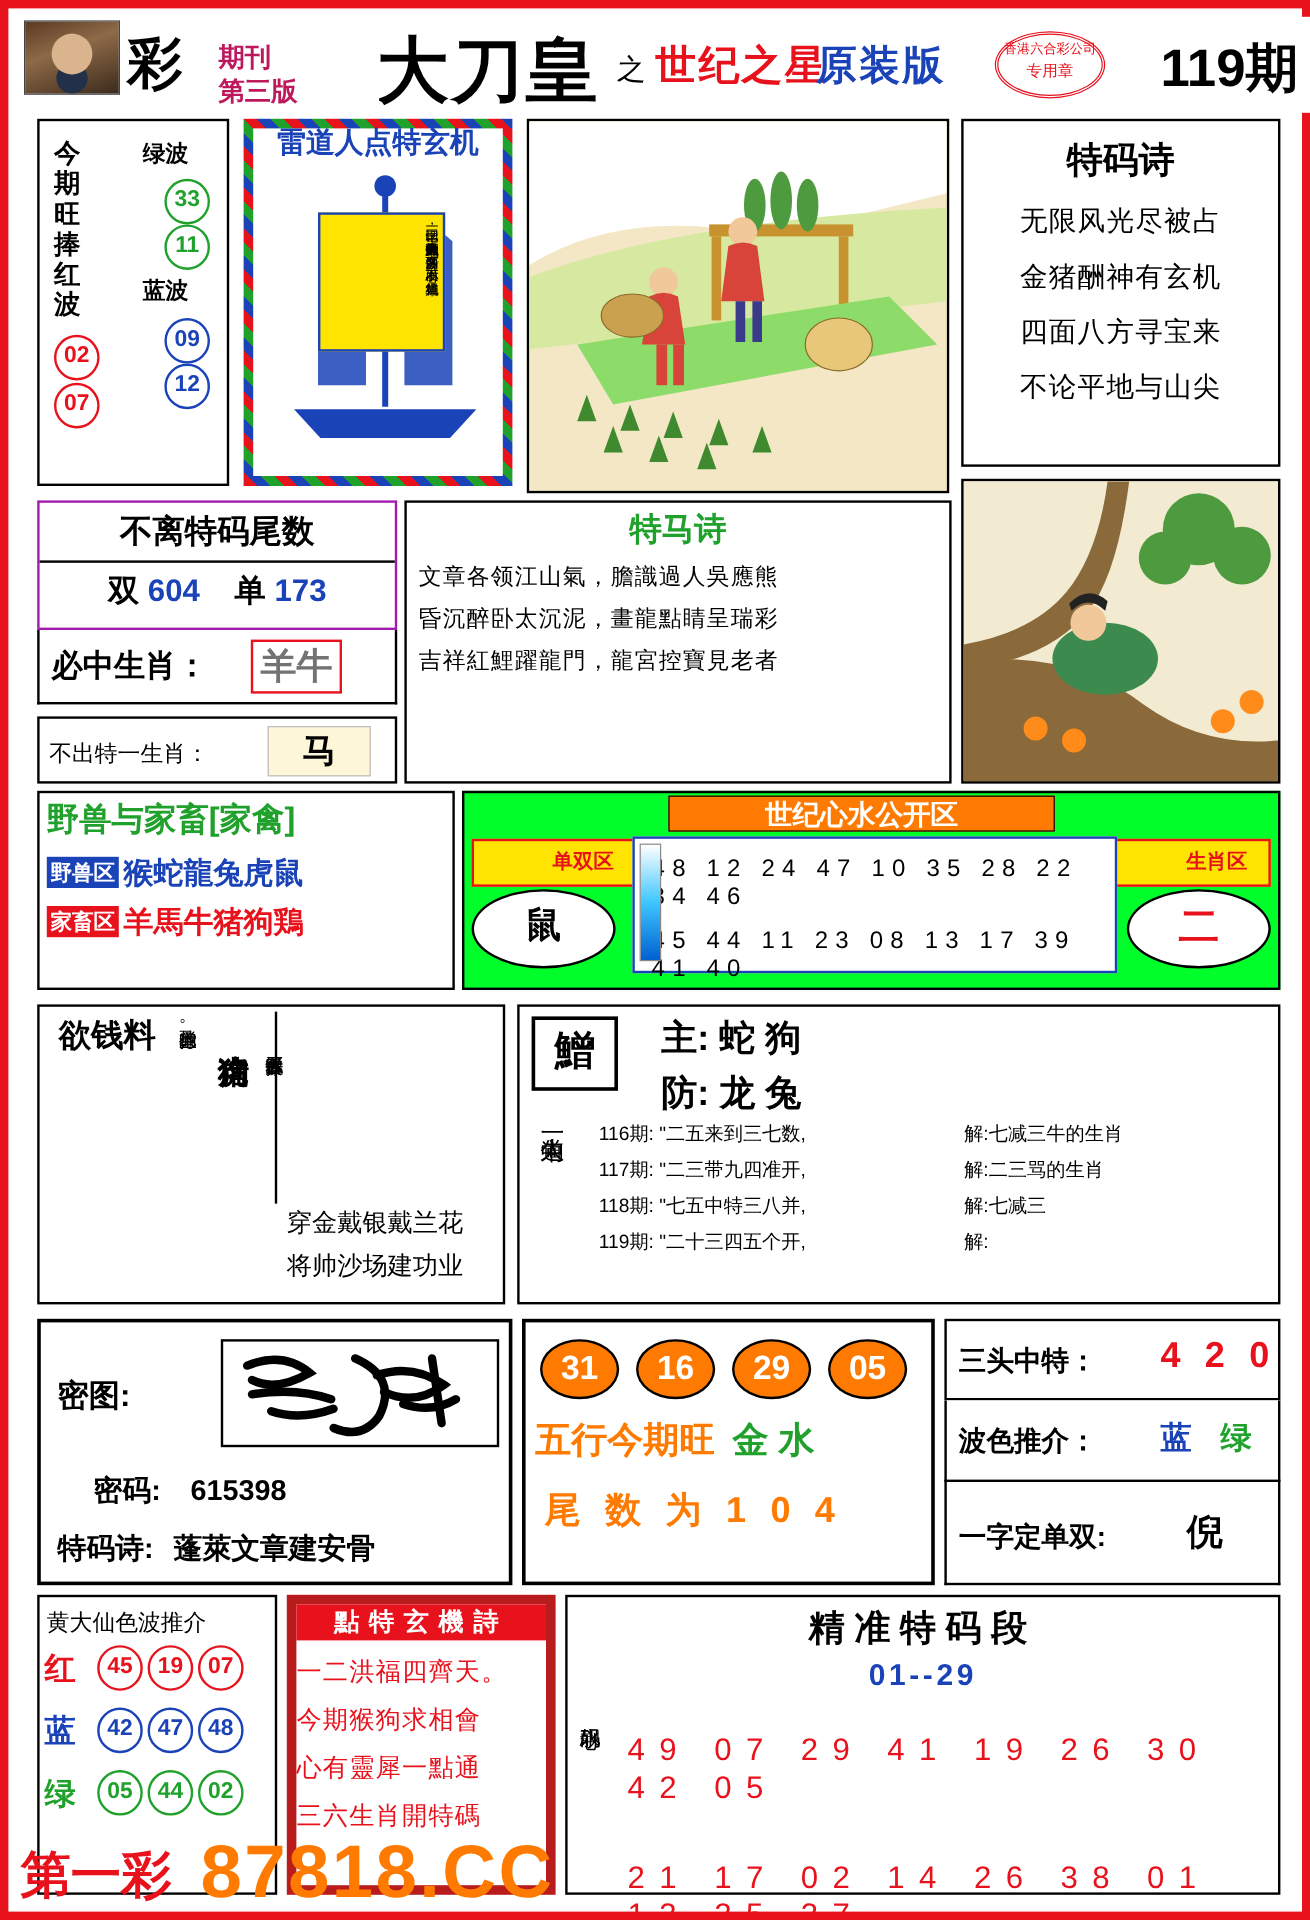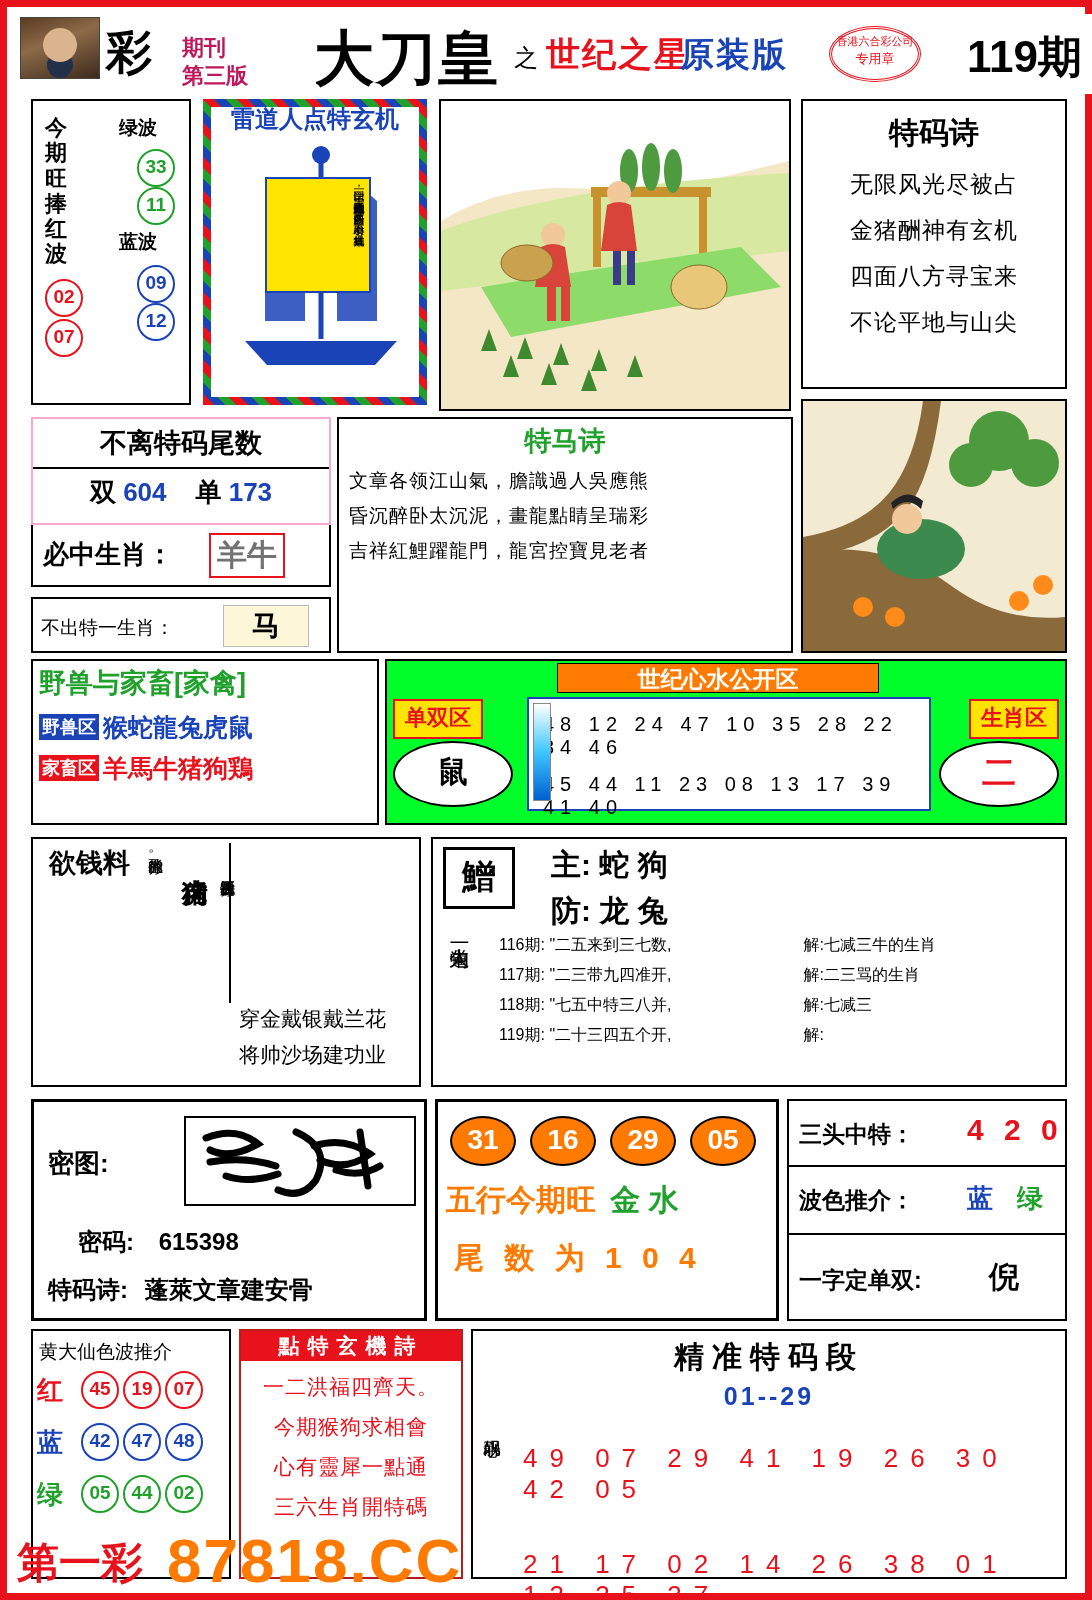--- a/index.html
+++ b/index.html
@@ -54,21 +54,21 @@
       font-size:11px;color:#000;writing-mode:vertical-rl;text-orientation:upright;padding:4px;box-sizing:border-box;line-height:1.15;}
 
   
   #pic1{left:432px;top:92px;width:352px;height:312px;background:#f5e9c8;border:2px solid #000;overflow:hidden;}
   
   #tms{left:794px;top:92px;width:266px;height:290px;background:#fff;border:2px solid #000;}
   #tms .t{text-align:center;font-size:30px;font-weight:bold;margin-top:12px;color:#000;}
   #tms .l{text-align:center;font-size:23px;margin-top:15px;color:#000;letter-spacing:1px;}
 
   
-  #bl{left:24px;top:410px;width:300px;height:108px;background:#fff;border:2px solid #f9a8d4;}
+  #bl{left:24px;top:410px;width:300px;height:108px;background:#fff;border:2px solid #a21caf;}
   #bl .t{text-align:center;font-size:27px;font-weight:bold;margin-top:6px;}
   #bl .row{margin-top:6px;text-align:center;font-size:26px;font-weight:bold;border-top:2px solid #000;padding-top:6px;}
   #bl .row .n{color:#1b43b8;}
   
   #bz{left:24px;top:518px;width:300px;height:62px;background:#fff;border:2px solid #000;border-top:none;}
   #bz .lb{position:absolute;left:10px;top:12px;font-size:26px;font-weight:bold;}
   #bz .vv{position:absolute;left:176px;top:8px;font-size:30px;font-weight:bold;color:#737373;border:2px solid #e8121c;padding:0 6px;}
   
   #bc{left:24px;top:590px;width:300px;height:56px;background:#fff;border:2px solid #000;}
   #bc .lb{position:absolute;left:8px;top:16px;font-size:19px;}
@@ -88,21 +88,21 @@
   #ys .r1{margin:10px 0 0 6px;font-size:25px;font-weight:bold;color:#1b43b8;}
   #ys .r2{margin:8px 0 0 6px;font-size:25px;font-weight:bold;color:#e8121c;}
   #ys .tag{display:inline-block;background:#1b43b8;color:#fff;font-size:18px;padding:1px 3px;margin-right:4px;vertical-align:3px;}
   #ys .tag.r{background:#e8121c;}
 
   
   #gk{left:378px;top:652px;width:682px;height:166px;background:#00ff2a;border:2px solid #000;}
   #gk .ttl{position:absolute;left:170px;top:2px;width:320px;height:28px;background:#ff7a00;border:1px solid #000;
       text-align:center;font-size:23px;font-weight:bold;color:#fff;}
   #gk .lbadge,#gk .rbadge{position:absolute;top:38px;width:86px;height:36px;background:#ffe400;border:2px solid #e8121c;
-      color:#e8121c;font-weight:bold;font-size:22px;text-align:center;line-height:33px;}
+      color:#e8121c;font-weight:bold;font-size:17px;text-align:center;line-height:33px;padding-left:48px;}
   #gk .lbadge{left:6px;} #gk .rbadge{right:6px;}
   #gk .lell,#gk .rell{position:absolute;top:80px;width:116px;height:62px;border-radius:50%;background:#fff;border:2px solid #000;}
   #gk .lell{left:6px;} #gk .rell{right:6px;}
   #gk .lell .z{font-size:30px;font-weight:bold;text-align:center;line-height:58px;color:#000;}
   #gk .rell .z{font-size:34px;font-weight:bold;text-align:center;line-height:58px;color:#e8121c;}
   #gk .nums{position:absolute;left:140px;top:36px;width:400px;height:110px;background:#fff;border:2px solid #1b43b8;}
   #gk .nums .nr{font-size:20px;color:#000;letter-spacing:6px;margin:14px 0 0 14px;}
   #gk .bar{position:absolute;left:146px;top:42px;width:16px;height:96px;
       background:linear-gradient(#fff,#3ec6ff,#0060d0);border:1px solid #888;}
 
@@ -156,23 +156,23 @@
   #yz{left:780px;top:1228px;width:280px;height:86px;background:#fff;border:2px solid #000;border-top:none;}
   #yz .l{position:absolute;left:10px;top:30px;font-size:23px;font-weight:bold;}
   #yz .v{position:absolute;left:200px;top:22px;font-size:30px;font-weight:bold;}
 
   
   #hd{left:24px;top:1322px;width:200px;height:250px;background:#fff;border:2px solid #000;}
   #hd .t{font-size:19px;margin:8px 0 0 6px;}
   #hd .rw{position:relative;height:52px;}
   #hd .rw .k{position:absolute;left:4px;top:8px;font-size:26px;font-weight:bold;}
   
-  #dx{left:232px;top:1322px;width:224px;height:250px;background:#fff;border:2px solid #b91c1c;}
+  #dx{left:232px;top:1322px;width:224px;height:250px;background:#fff;border:8px solid #b91c1c;}
   #dx .t{height:30px;background:#e8121c;color:#fff;text-align:center;font-size:21px;font-weight:bold;line-height:30px;letter-spacing:8px;}
-  #dx .l{font-size:21px;color:#e8121c;text-align:center;margin-top:12px;letter-spacing:1px;}
+  #dx .l{font-size:21px;color:#e8121c;margin-top:12px;letter-spacing:1px;}
   
   #jz{left:464px;top:1322px;width:596px;height:250px;background:#fff;border:2px solid #000;}
   #jz .t{text-align:center;font-size:30px;font-weight:bold;margin-top:6px;letter-spacing:8px;}
   #jz .rg{text-align:center;font-size:25px;font-weight:bold;color:#1b43b8;margin-top:4px;letter-spacing:3px;}
   #jz .side{position:absolute;left:8px;top:96px;font-size:17px;writing-mode:vertical-rl;text-orientation:upright;line-height:1.2;}
   #jz .nr{position:absolute;left:50px;font-size:26px;letter-spacing:12px;color:#e8121c;}
   #jz .nr.r1{top:112px;}
   #jz .nr.r3{top:218px;}
 
   

